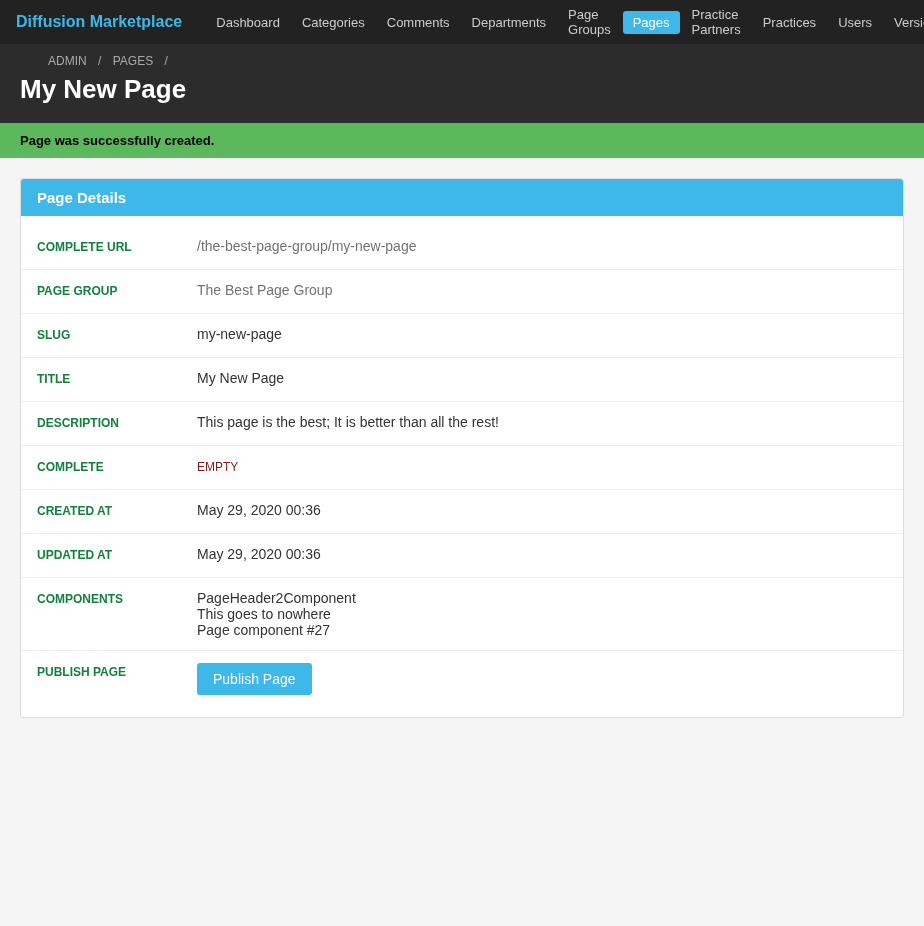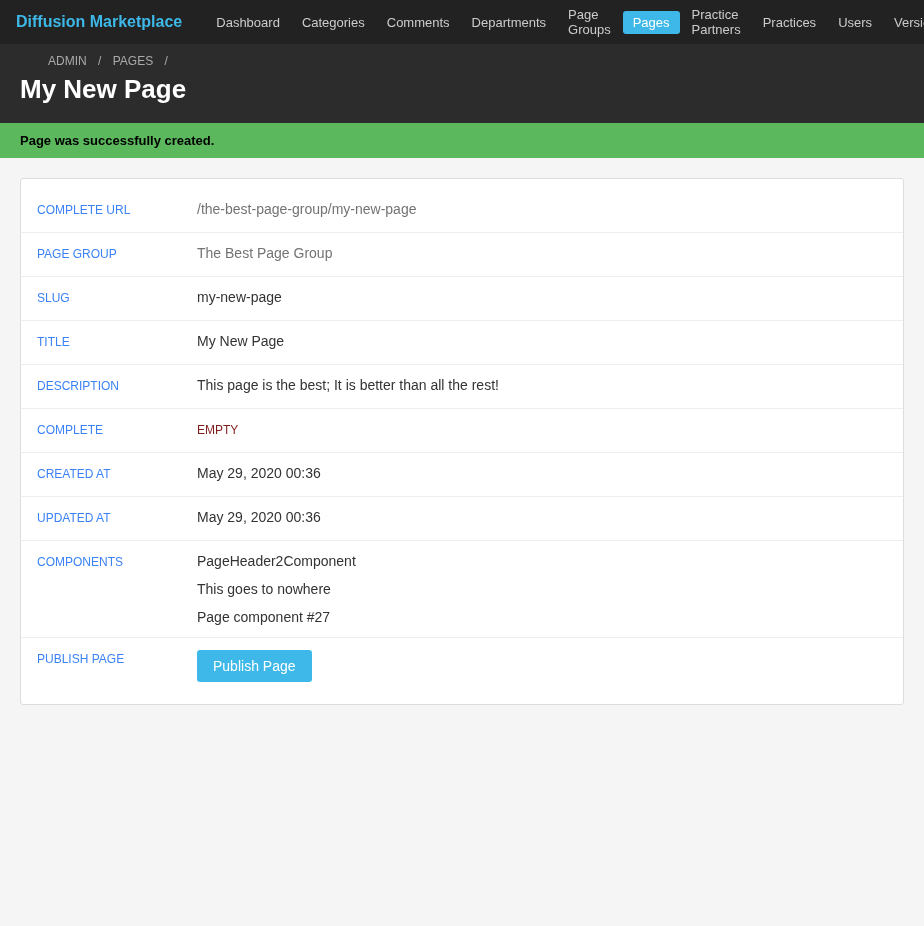--- a/index.html
+++ b/index.html
@@ -91,22 +91,22 @@
       align-items: flex-start;
       border-bottom: 1px solid #eee;
       padding: 12px 16px;
       min-height: 44px;
     }
     .detail-row:last-child { border-bottom: none; }
     .detail-label {
       width: 160px;
       min-width: 160px;
       font-size: 12px;
-      font-weight: normal;
-      color: #3b82f6;
+      font-weight: bold;
+      color: #15803d;
       padding-top: 2px;
     }
     .detail-value {
       flex: 1;
       color: #333;
       font-size: 14px;
     }
     .detail-value a {
       color: #737373;
       text-decoration: none;
@@ -114,21 +114,20 @@
     .detail-value .empty-text {
       color: #7f1d1d;
       font-size: 12px;
       text-transform: uppercase;
     }
 
     
     .components-list {
       display: flex;
       flex-direction: column;
-      gap: 12px;
     }
 
     
     .btn-publish {
       background: #3db8e8;
       color: #fff;
       border: none;
       padding: 8px 16px;
       font-size: 14px;
       border-radius: 3px;
@@ -161,20 +160,21 @@
     <span>/</span>
     <span>PAGES</span>
     <span>/</span>
   </div>
   <h1 class="page-title">My New Page</h1>
 </div>
 
 <div class="alert-success">Page was successfully created.</div>
 
 <div class="card">
+  <div class="card-header">Page Details</div>
   <div class="card-body">
 
     <div class="detail-row">
       <div class="detail-label">COMPLETE URL</div>
       <div class="detail-value">
         <a href="#">/the-best-page-group/my-new-page</a>
       </div>
     </div>
 
     <div class="detail-row">

